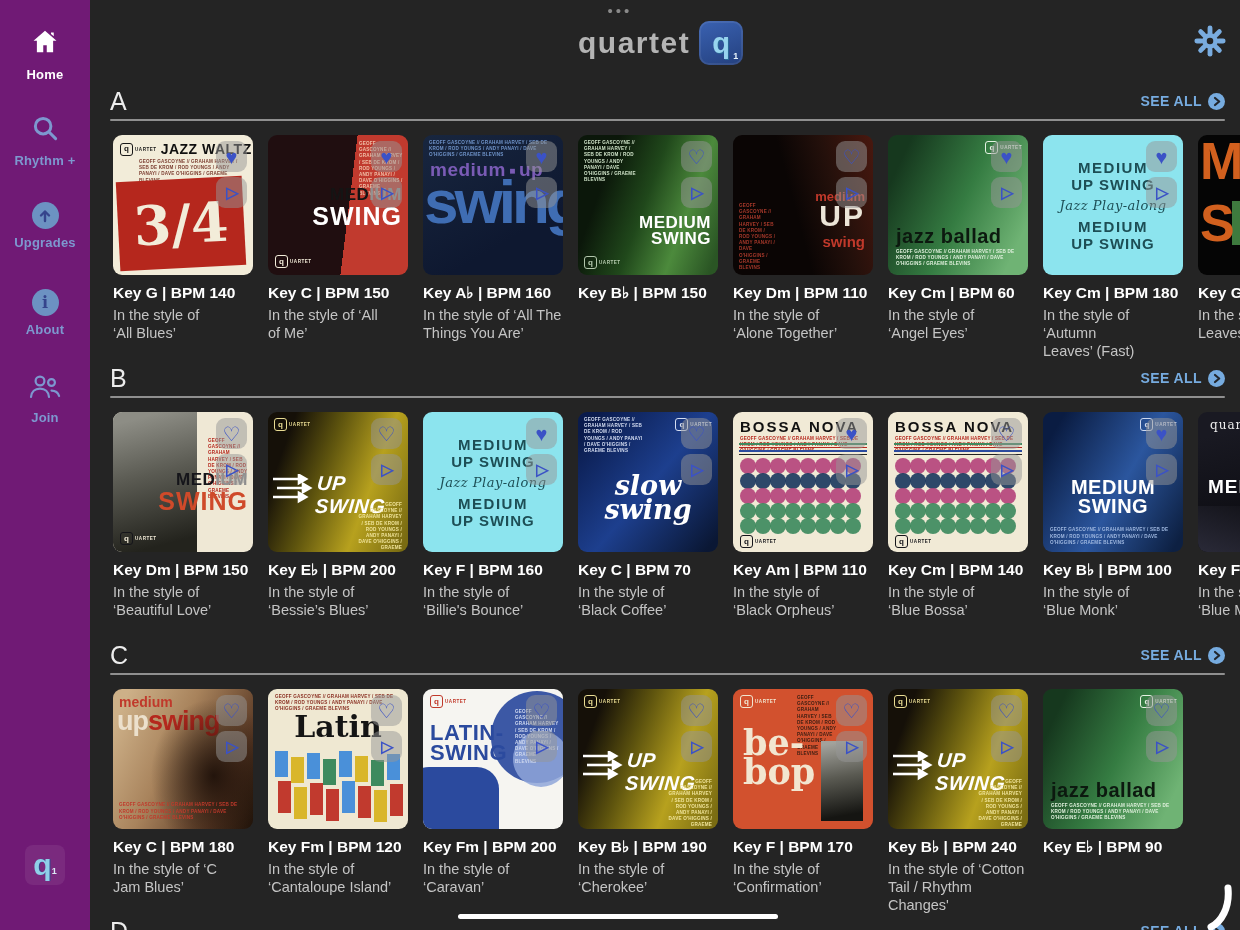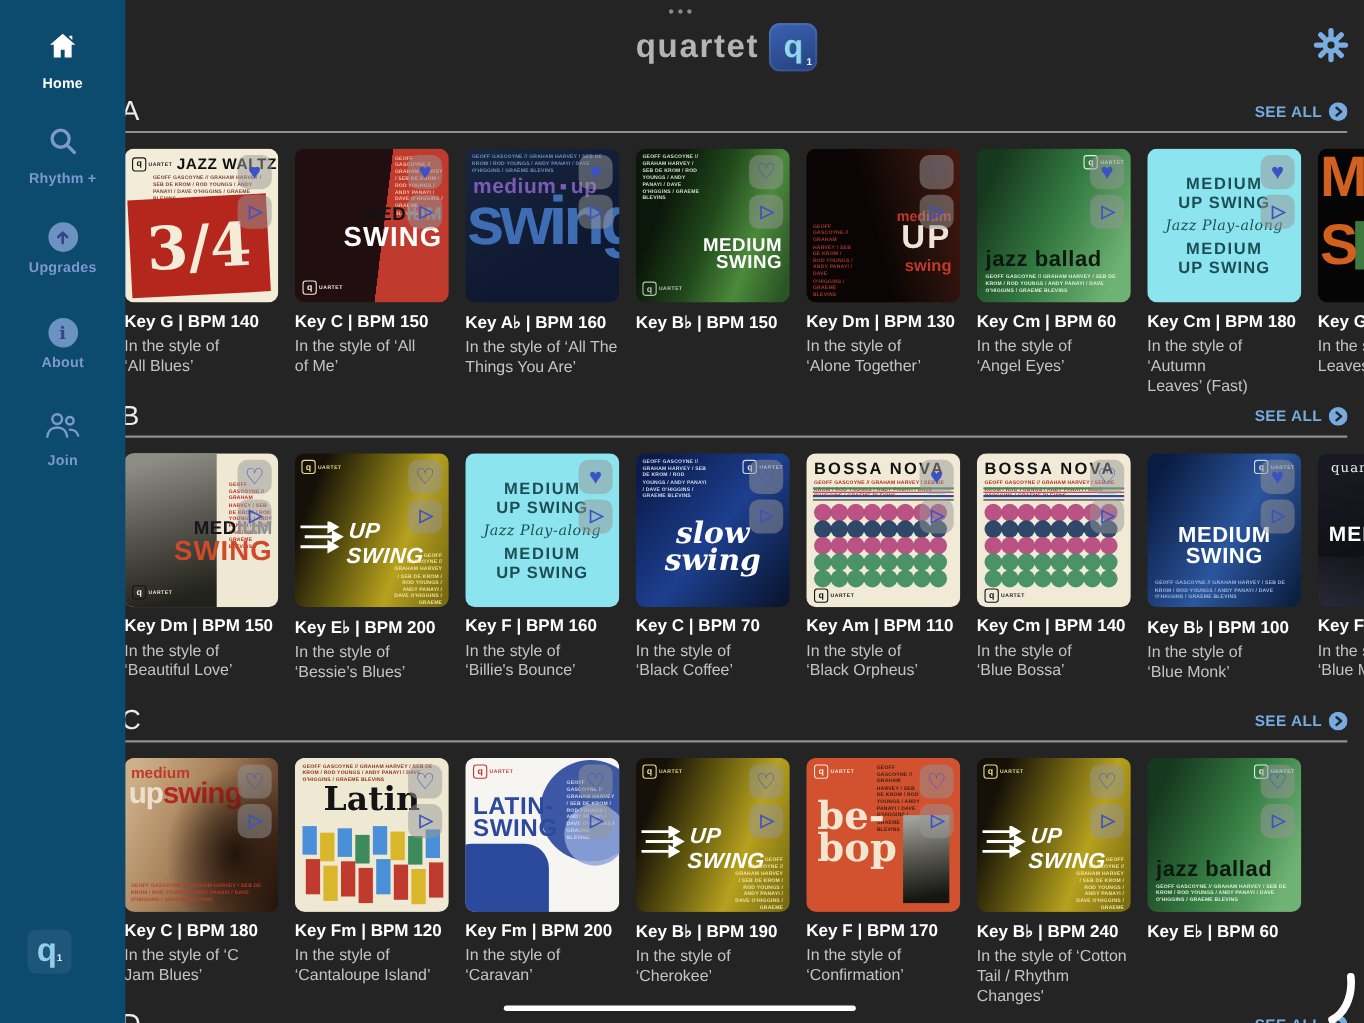--- a/index.html
+++ b/index.html
@@ -1,20 +1,20 @@
 <!DOCTYPE html>
 <html><head>
 <meta charset="utf-8">
 <style>
   html,body{margin:0;padding:0}
   body{width:1240px;height:930px;overflow:hidden;background:#242424;position:relative;
        font-family:"Liberation Sans",sans-serif;-webkit-font-smoothing:antialiased}
 
   
-  .sidebar{position:absolute;left:0;top:0;width:114px;height:100%;background:#0c4a6e;z-index:30}
+  .sidebar{position:absolute;left:0;top:0;width:90px;height:100%;background:#701a75;z-index:30}
   .side-item{position:absolute;left:0;right:0;text-align:center;color:#7d98cf;cursor:pointer}
   .side-item.active{color:#fff}
   .side-item .lbl{display:block;margin-top:6px;font-size:13px;font-weight:bold;letter-spacing:.2px}
   .circ{width:27px;height:27px;border-radius:50%;background:#6c92c2;display:inline-flex;
         align-items:center;justify-content:center;font-weight:bold;color:#35458c}
   .circ .i-glyph{font-family:"DejaVu Serif",serif;font-size:16px;font-weight:bold;line-height:1}
   .side-qlogo{position:absolute;left:25px;top:845px;width:40px;height:40px;border-radius:8px;
         background:rgba(255,255,255,.07);display:flex;align-items:center;justify-content:center}
   .side-qlogo .ql{font-size:30px;font-weight:900;color:#8fd0e8;line-height:1;text-shadow:1px 0 0 #35458c}
   .side-qlogo .qs{font-size:9px;color:#dce9f5;font-weight:bold;margin-top:12px}
@@ -257,21 +257,21 @@
       <div class="abs" style="right:8px;top:98px;font-size:15px;font-weight:800;color:#c0392b">swing</div>
       <div class="ovl">
         <span class="obtn">
                   <span class="hi">♡</span>
                 </span>
         <span class="obtn">
                   <span class="pi">▷</span>
                 </span>
       </div>
     </div>
-    <div class="kb">Key Dm | BPM 130</div>
+    <div class="kb">Key Dm | BPM 110</div>
     <div class="st">In the style of
 ‘Alone Together’</div>
   </div>
           <div class="card">
     <div class="art">
       <div class="abs" style="inset:0;background:linear-gradient(115deg,#16381e 12%,#357c42 52%,#6fb374 88%)"></div>
       <span class="qb" style="color:#e4f2e2;position:absolute;right:6px;top:6px">
                 <span class="qb-q" style="border-color:#e4f2e2">q</span>
                 <span class="qb-t">UARTET</span>
               </span>
@@ -811,21 +811,21 @@
       <div class="credits" style="left:8px;top:114px;right:6px;color:#dff0dc">GEOFF GASCOYNE // GRAHAM HARVEY / SEB DE KROM / ROD YOUNGS / ANDY PANAYI / DAVE O'HIGGINS / GRAEME BLEVINS</div>
       <div class="ovl">
         <span class="obtn">
                   <span class="hi">♡</span>
                 </span>
         <span class="obtn">
                   <span class="pi">▷</span>
                 </span>
       </div>
     </div>
-    <div class="kb">Key E♭ | BPM 60</div>
+    <div class="kb">Key E♭ | BPM 90</div>
   </div>
         </div>
       </section>
       <section class="section" style="top: 916px;">
         <div class="sec-head">
        <span class="sec-letter">D</span>
        <span class="see-all">SEE ALL <span style="display:inline-flex">
               <svg width="17" height="17" viewBox="0 0 17 17">
                 <circle cx="8.5" cy="8.5" r="8.5" fill="#76abdf"></circle>
                 <path d="M7 5l4.2 3.5L7 12" stroke="#22262c" stroke-width="2.2" fill="none" stroke-linecap="round" stroke-linejoin="round"></path>

